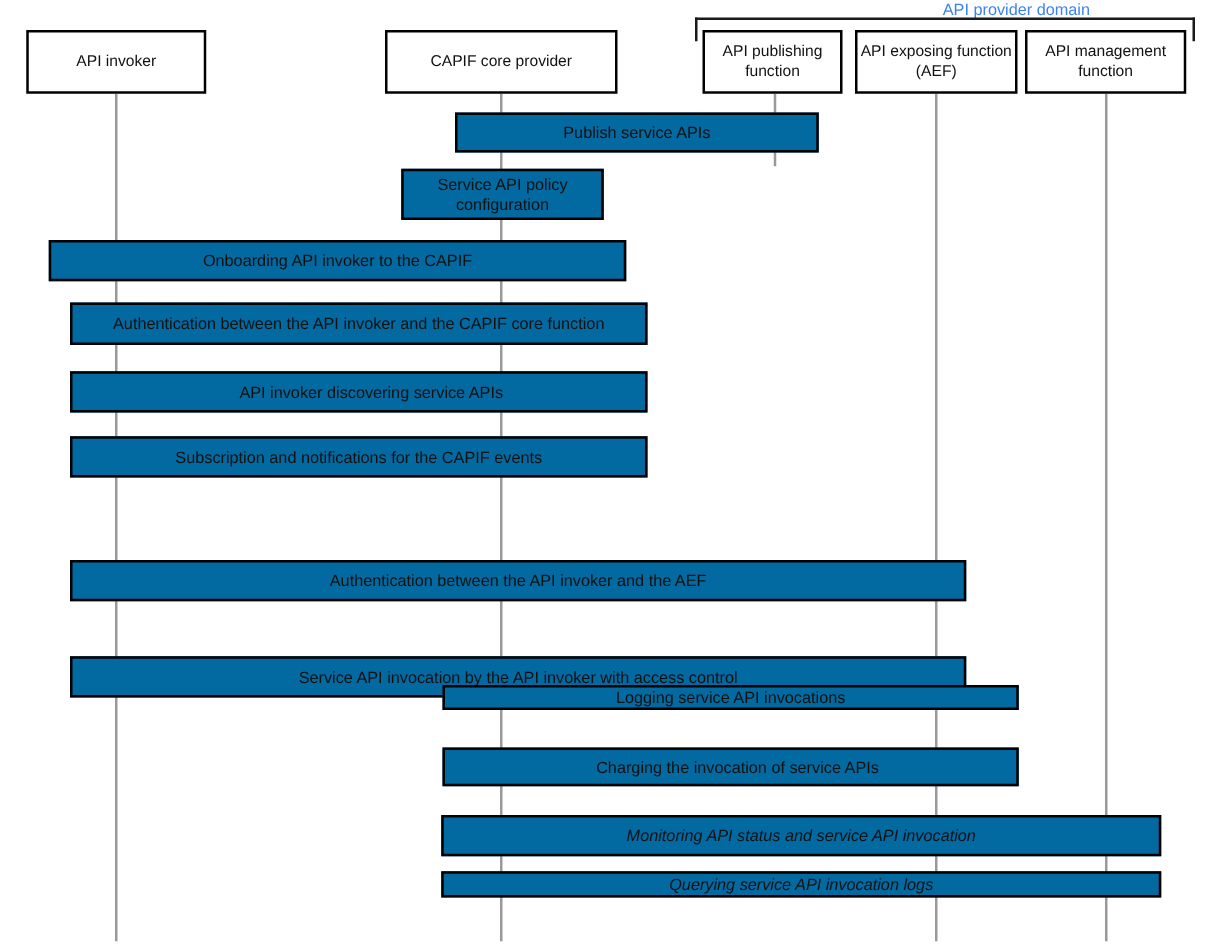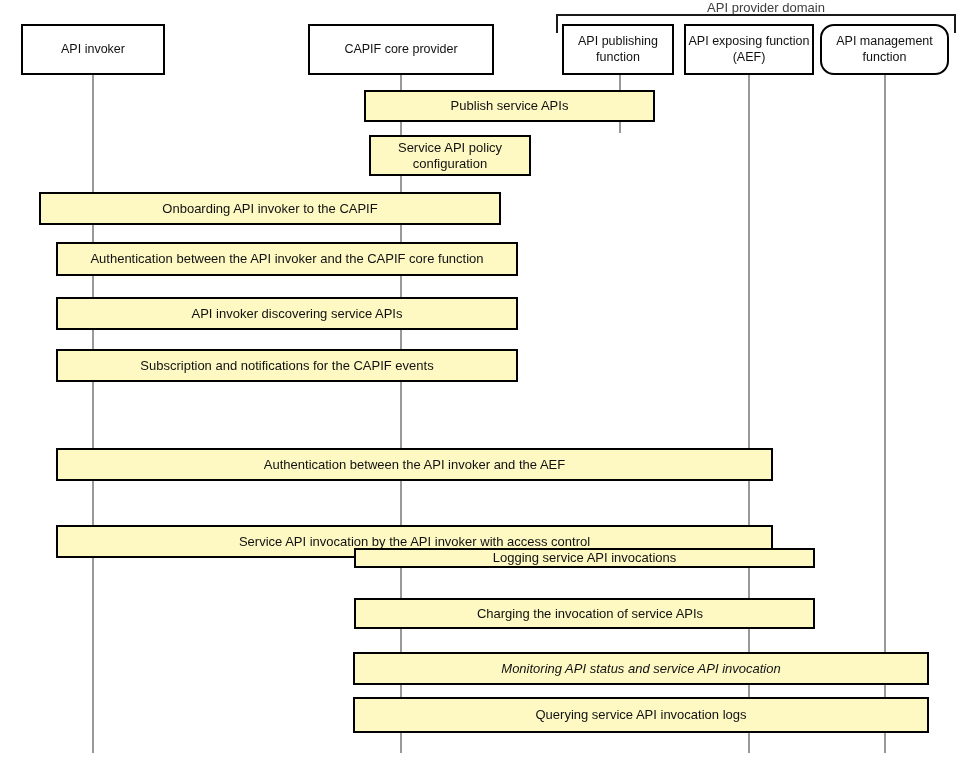--- a/index.html
+++ b/index.html
@@ -33,44 +33,44 @@
     text-align: center;
     font-size: 12.5px;
     line-height: 1.25;
     color: #111111;
     padding: 1px 2px;
   }
   .activity {
     position: absolute;
     box-sizing: border-box;
     border: 2px solid #000000;
-    background: #fef9c3;
+    background: #0369a1;
     z-index: 2;
     display: flex;
     align-items: center;
     justify-content: center;
     text-align: center;
     font-size: 13px;
     line-height: 1.2;
     color: #111111;
     padding: 1px 4px;
   }
   .bracket-line {
     position: absolute;
     background: #1a1a1a;
     z-index: 0;
   }
   .bracket-label {
     position: absolute;
     left: 660px;
     top: 0px;
     width: 212px;
-    text-align: center;
+    text-align: right;
     font-size: 13px;
-    color: #404040;
+    color: #3b82f6;
     z-index: 0;
   }
 </style>
 </head>
 <body>
 
 <div class="canvas">
 
   <div class="bracket-label">API provider domain</div>
   <div class="bracket-line" style="left:556px; top:14px; width:400px; height:2px;"></div>
@@ -88,28 +88,28 @@
   </div>
   <div class="entity" style="left:308px; top:24px; width:186px; height:51px;">
     <span>CAPIF core provider</span>
   </div>
   <div class="entity" style="left:562px; top:24px; width:112px; height:51px;">
     <span>API publishing function</span>
   </div>
   <div class="entity" style="left:684px; top:24px; width:130px; height:51px;">
     <span>API exposing function (AEF)</span>
   </div>
-  <div class="entity" style="left:820px; top:24px; width:129px; height:51px;border-radius:14px;">
+  <div class="entity" style="left:820px; top:24px; width:129px; height:51px;">
     <span>API management function</span>
   </div>
 
   <div class="activity" style="left:364px; top:90px;  width:291px; height:32px;">
     <span>Publish service APIs</span>
   </div>
-  <div class="activity" style="left:321px; top:135px; width:162px; height:41px;margin-left:48px;">
+  <div class="activity" style="left:321px; top:135px; width:162px; height:41px;">
     <span>Service API policy configuration</span>
   </div>
   <div class="activity" style="left:39px;  top:192px; width:462px; height:33px;">
     <span>Onboarding API invoker to the CAPIF</span>
   </div>
   <div class="activity" style="left:56px;  top:242px; width:462px; height:34px;">
     <span>Authentication between the API invoker and the CAPIF core function</span>
   </div>
   <div class="activity" style="left:56px;  top:297px; width:462px; height:33px;padding-left:24px;">
     <span>API invoker discovering service APIs</span>
@@ -125,17 +125,17 @@
   </div>
   <div class="activity" style="left:354px; top:548px; width:461px; height:20px;">
     <span>Logging service API invocations</span>
   </div>
   <div class="activity" style="left:354px; top:598px; width:461px; height:31px;padding-left:15px;">
     <span>Charging the invocation of service APIs</span>
   </div>
   <div class="activity" style="left:353px; top:652px; width:576px; height:33px;font-style:italic;">
     <span>Monitoring API status and service API invocation</span>
   </div>
-  <div class="activity" style="left:353px; top:697px; width:576px; height:36px;">
+  <div class="activity" style="left:353px; top:697px; width:576px; height:21px;font-style:italic;">
     <span>Querying service API invocation logs</span>
   </div>
 
 </div>
 
 </body></html>

